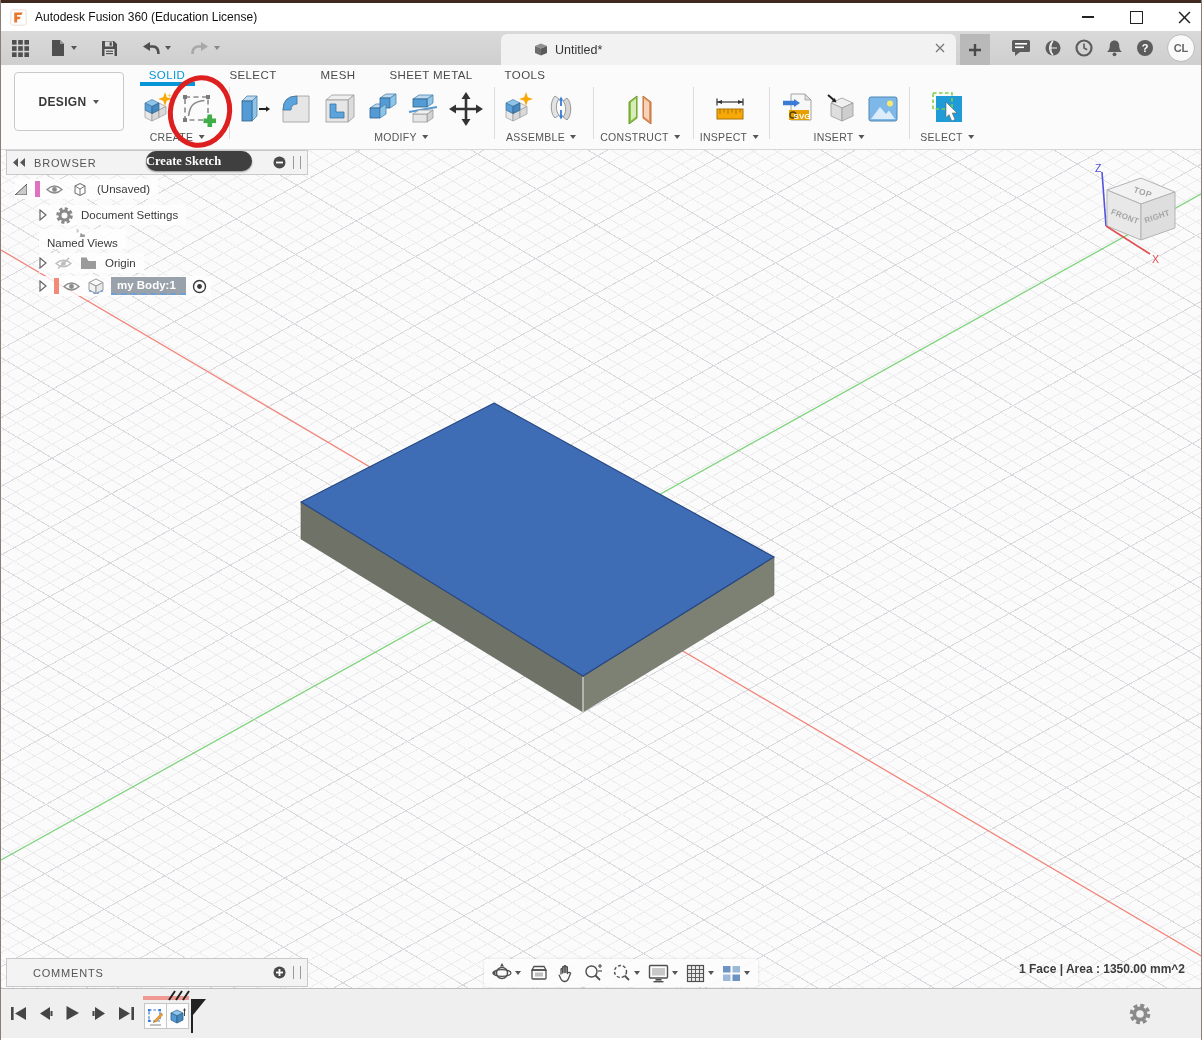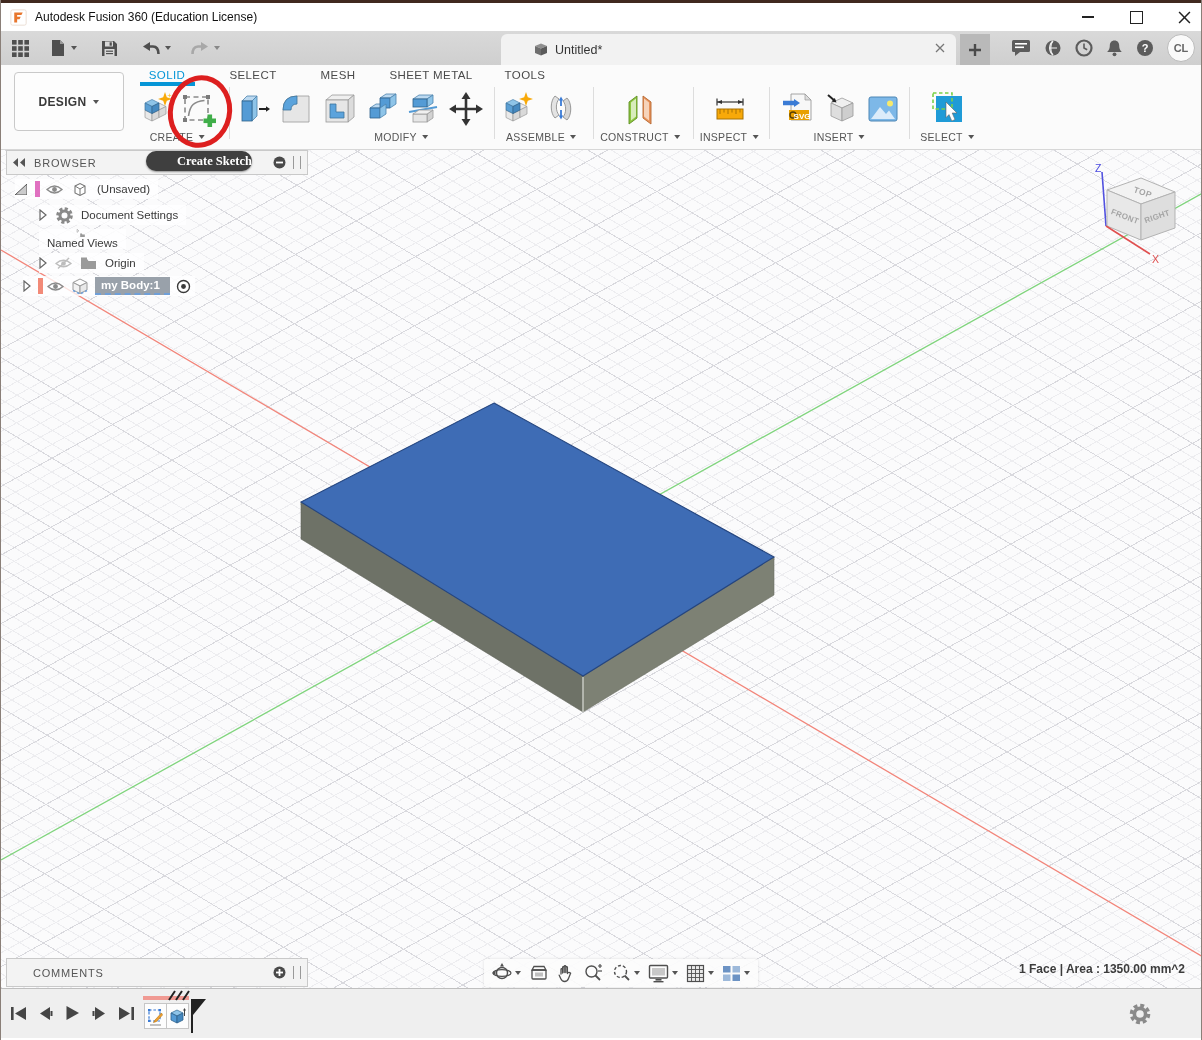--- a/index.html
+++ b/index.html
@@ -62,21 +62,21 @@
   .comments-hdr{left:5px;top:808px;width:300px;height:27px;}
   .panel-title{font-size:11px;color:#555;letter-spacing:.8px;margin-left:8px;}
   .grip{width:6px;height:13px;border-left:1px solid #999;border-right:1px solid #999;margin:0 6px 0 7px;}
   .spacer{flex:1;}
   .brow{position:absolute;display:flex;align-items:center;height:20px;background:rgba(255,255,255,.78);padding-right:8px;}
   .brow .lbl{font-size:11.5px;color:#3a3a3a;margin-left:8px;white-space:nowrap;}
   .colorbar{width:5px;height:16px;}
   .sel-label{background:#99a1aa;color:#fff;font-size:11.5px;font-weight:bold;padding:2px 10px 2px 6px;
              border-bottom:2px dashed #6f9fd8;}
   .tooltip{position:absolute;left:145px;top:1px;width:106px;height:20px;background:#3f3f3f;border-radius:10px;
-           color:#fff;display:flex;align-items:center;justify-content:flex-end;z-index:60;
+           color:#fff;display:flex;align-items:center;justify-content:flex-start;z-index:60;
            font-family:"Liberation Serif",serif;font-weight:bold;font-size:12.5px;box-shadow:0 1px 2px rgba(0,0,0,.4);}
   
   .navbar{position:absolute;left:483px;top:809px;height:28px;background:rgba(252,252,252,.88);
           border-radius:3px;display:flex;align-items:center;padding:0 8px;gap:8px;box-shadow:0 0 3px rgba(0,0,0,.12);}
   .nav-item{display:flex;align-items:center;gap:3px;}
   .status{position:absolute;right:16px;top:812px;font-size:12px;font-weight:bold;color:#3c3c3c;}
   
   .viewcube{position:absolute;left:1085px;top:8px;}
   
   .bottombar{left:1px;top:988px;width:1200px;height:49px;background:#efefef;border-top:1px solid #bfbfbf;}
@@ -484,21 +484,21 @@
         <circle cx="8.5" cy="6.5" r="2.3" fill="#bdbdbd"></circle>
           <line x1="3" y1="11.5" x2="14" y2="1" stroke="#bdbdbd" stroke-width="1.4"></line>
       </svg>
       <svg width="17" height="14" viewBox="0 0 17 14" style="margin-left:8px;">
         <path d="M1 3 H7 L8.5 5 H16 V13 H1 Z" fill="#9a9a9a"></path>
           <rect x="1" y="1.5" width="6" height="2" fill="#9a9a9a"></rect>
       </svg>
       <span class="lbl">Origin</span>
     </div>
 
-    <div class="brow" style="left:22px;top:126px;padding-right:4px;">
+    <div class="brow" style="left:38px;top:126px;padding-right:4px;">
       <svg width="8" height="12" viewBox="0 0 8 12">
           <polygon points="1,1 7,6 1,11" fill="none" stroke="#666" stroke-width="1.2"></polygon>
         </svg>
       <div class="colorbar" style="background:#f28a78;margin-left:7px;"></div>
       <svg width="17" height="11" viewBox="0 0 17 11" style="margin-left:4px;">
         <path d="M1 5.5 Q8.5 -1.5 16 5.5 Q8.5 12.5 1 5.5 Z" fill="none" stroke="#8a8a8a" stroke-width="1.4"></path>
           <circle cx="8.5" cy="5.5" r="2.4" fill="#8a8a8a"></circle>
       </svg>
       <svg width="20" height="18" viewBox="0 0 20 18" style="margin-left:6px;">
         <polygon points="3,5.5 10,2 17,5.5 10,9" fill="#fdfdfd" stroke="#9a9a9a" stroke-width="1"></polygon>

